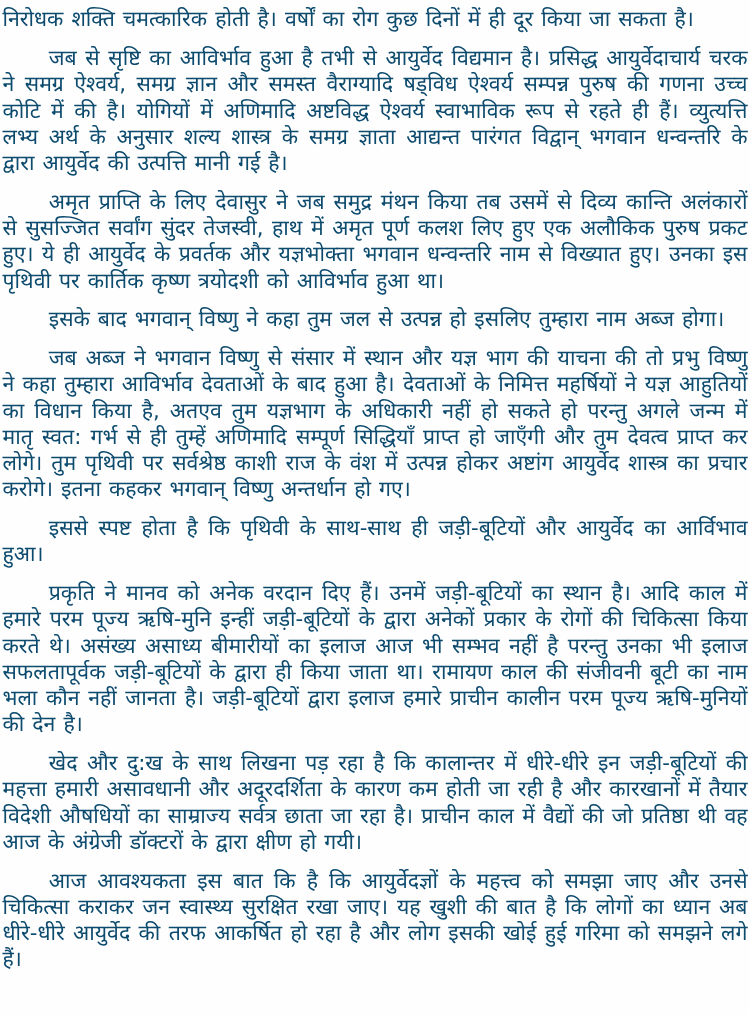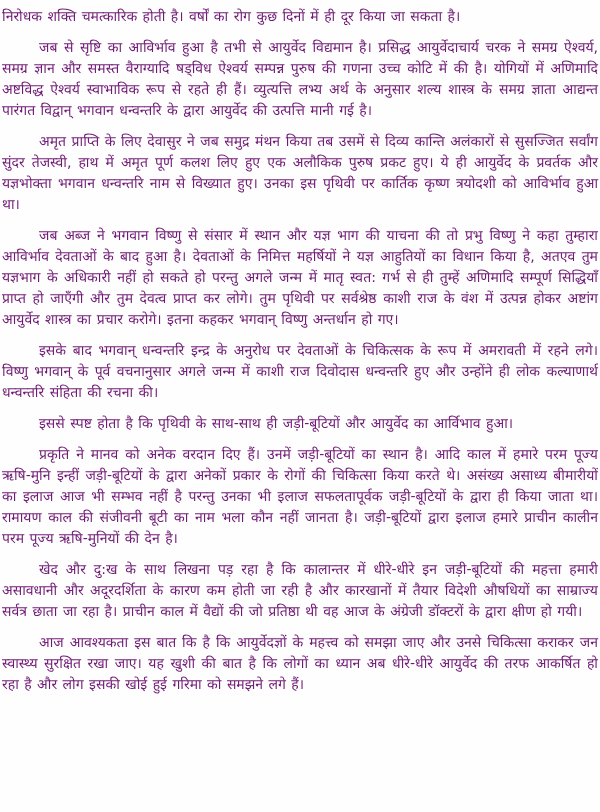--- a/index.html
+++ b/index.html
@@ -11,23 +11,23 @@
     height: 812px;
     background: #fefefe;
     overflow: hidden;
   }
   .page {
     box-sizing: border-box;
     width: 600px;
     height: 812px;
     padding: 6px 2px 4px 2px;
     background: #fefefe;
-    color: #701a75;
+    color: #0c4a6e;
     font-family: "DejaVu Sans", "Liberation Sans", sans-serif;
-    font-size: 14px;
+    font-size: 17px;
     line-height: 21px;
     text-align: justify;
     text-justify: inter-word;
   }
   .page p {
     margin: 0 0 10px 0;
     text-indent: 37px;
     word-spacing: 1px;
   }
   .page p.flush {
@@ -37,19 +37,19 @@
     margin-bottom: 0;
   }
 </style>
 </head>
 <body>
 
 <div class="page">
   <p class="flush">निरोधक शक्ति चमत्कारिक होती है। वर्षों का रोग कुछ दिनों में ही दूर किया जा सकता है।</p>
   <p>जब से सृष्टि का आविर्भाव हुआ है तभी से आयुर्वेद विद्यमान है। प्रसिद्ध आयुर्वेदाचार्य चरक ने समग्र ऐश्वर्य, समग्र ज्ञान और समस्त वैराग्यादि षड्विध ऐश्वर्य सम्पन्न पुरुष की गणना उच्च कोटि में की है। योगियों में अणिमादि अष्टविद्ध ऐश्वर्य स्वाभाविक रूप से रहते ही हैं। व्युत्यत्ति लभ्य अर्थ के अनुसार शल्य शास्त्र के समग्र ज्ञाता आद्यन्त पारंगत विद्वान् भगवान धन्वन्तरि के द्वारा आयुर्वेद की उत्पत्ति मानी गई है।</p>
   <p>अमृत प्राप्ति के लिए देवासुर ने जब समुद्र मंथन किया तब उसमें से दिव्य कान्ति अलंकारों से सुसज्जित सर्वांग सुंदर तेजस्वी, हाथ में अमृत पूर्ण कलश लिए हुए एक अलौकिक पुरुष प्रकट हुए। ये ही आयुर्वेद के प्रवर्तक और यज्ञभोक्ता भगवान धन्वन्तरि नाम से विख्यात हुए। उनका इस पृथिवी पर कार्तिक कृष्ण त्रयोदशी को आविर्भाव हुआ था।</p>
+  <p>इसके बाद भगवान् विष्णु ने कहा तुम जल से उत्पन्न हो इसलिए तुम्हारा नाम अब्ज होगा।</p>
   <p>जब अब्ज ने भगवान विष्णु से संसार में स्थान और यज्ञ भाग की याचना की तो प्रभु विष्णु ने कहा तुम्हारा आविर्भाव देवताओं के बाद हुआ है। देवताओं के निमित्त महर्षियों ने यज्ञ आहुतियों का विधान किया है, अतएव तुम यज्ञभाग के अधिकारी नहीं हो सकते हो परन्तु अगले जन्म में मातृ स्वत: गर्भ से ही तुम्हें अणिमादि सम्पूर्ण सिद्धियाँ प्राप्त हो जाएँगी और तुम देवत्व प्राप्त कर लोगे। तुम पृथिवी पर सर्वश्रेष्ठ काशी राज के वंश में उत्पन्न होकर अष्टांग आयुर्वेद शास्त्र का प्रचार करोगे। इतना कहकर भगवान् विष्णु अन्तर्धान हो गए।</p>
-  <p>इसके बाद भगवान् धन्वन्तरि इन्द्र के अनुरोध पर देवताओं के चिकित्सक के रूप में अमरावती में रहने लगे। विष्णु भगवान् के पूर्व वचनानुसार अगले जन्म में काशी राज दिवोदास धन्वन्तरि हुए और उन्होंने ही लोक कल्याणार्थ धन्वन्तरि संहिता की रचना की।</p>
   <p>इससे स्पष्ट होता है कि पृथिवी के साथ-साथ ही जड़ी-बूटियों और आयुर्वेद का आर्विभाव हुआ।</p>
   <p>प्रकृति ने मानव को अनेक वरदान दिए हैं। उनमें जड़ी-बूटियों का स्थान है। आदि काल में हमारे परम पूज्य ऋषि-मुनि इन्हीं जड़ी-बूटियों के द्वारा अनेकों प्रकार के रोगों की चिकित्सा किया करते थे। असंख्य असाध्य बीमारीयों का इलाज आज भी सम्भव नहीं है परन्तु उनका भी इलाज सफलतापूर्वक जड़ी-बूटियों के द्वारा ही किया जाता था। रामायण काल की संजीवनी बूटी का नाम भला कौन नहीं जानता है। जड़ी-बूटियों द्वारा इलाज हमारे प्राचीन कालीन परम पूज्य ऋषि-मुनियों की देन है।</p>
   <p>खेद और दु:ख के साथ लिखना पड़ रहा है कि कालान्तर में धीरे-धीरे इन जड़ी-बूटियों की महत्ता हमारी असावधानी और अदूरदर्शिता के कारण कम होती जा रही है और कारखानों में तैयार विदेशी औषधियों का साम्राज्य सर्वत्र छाता जा रहा है। प्राचीन काल में वैद्यों की जो प्रतिष्ठा थी वह आज के अंग्रेजी डॉक्टरों के द्वारा क्षीण हो गयी।</p>
   <p>आज आवश्यकता इस बात कि है कि आयुर्वेदज्ञों के महत्त्व को समझा जाए और उनसे चिकित्सा कराकर जन स्वास्थ्य सुरक्षित रखा जाए। यह खुशी की बात है कि लोगों का ध्यान अब धीरे-धीरे आयुर्वेद की तरफ आकर्षित हो रहा है और लोग इसकी खोई हुई गरिमा को समझने लगे हैं।</p>
 </div>
 
 </body></html>

